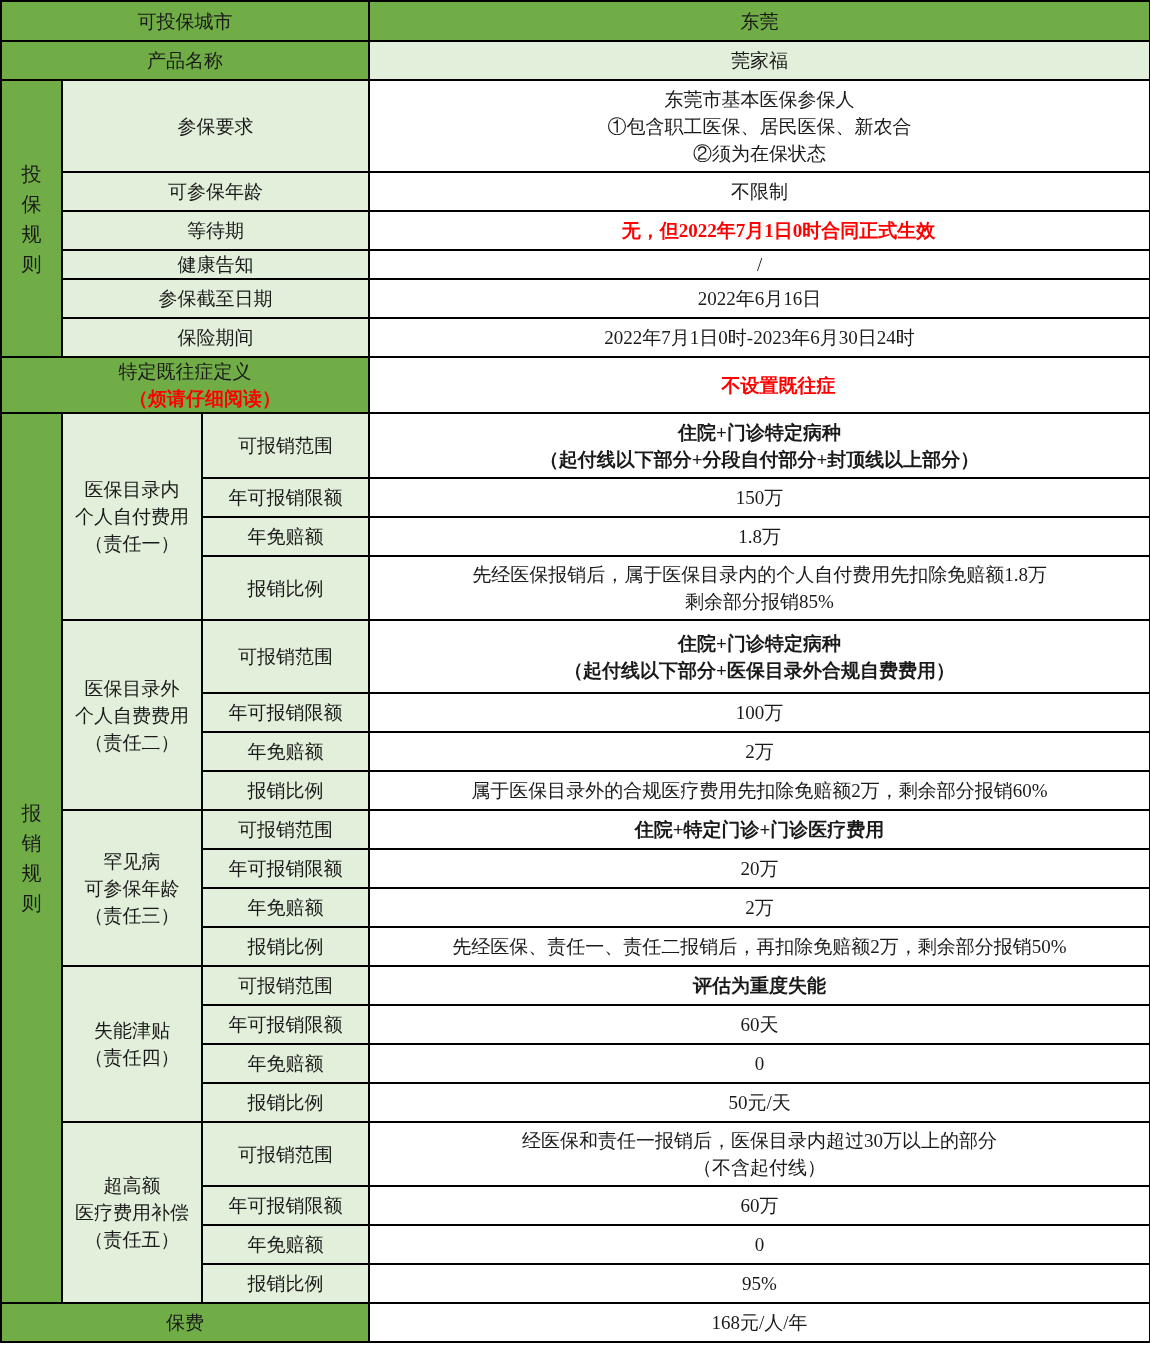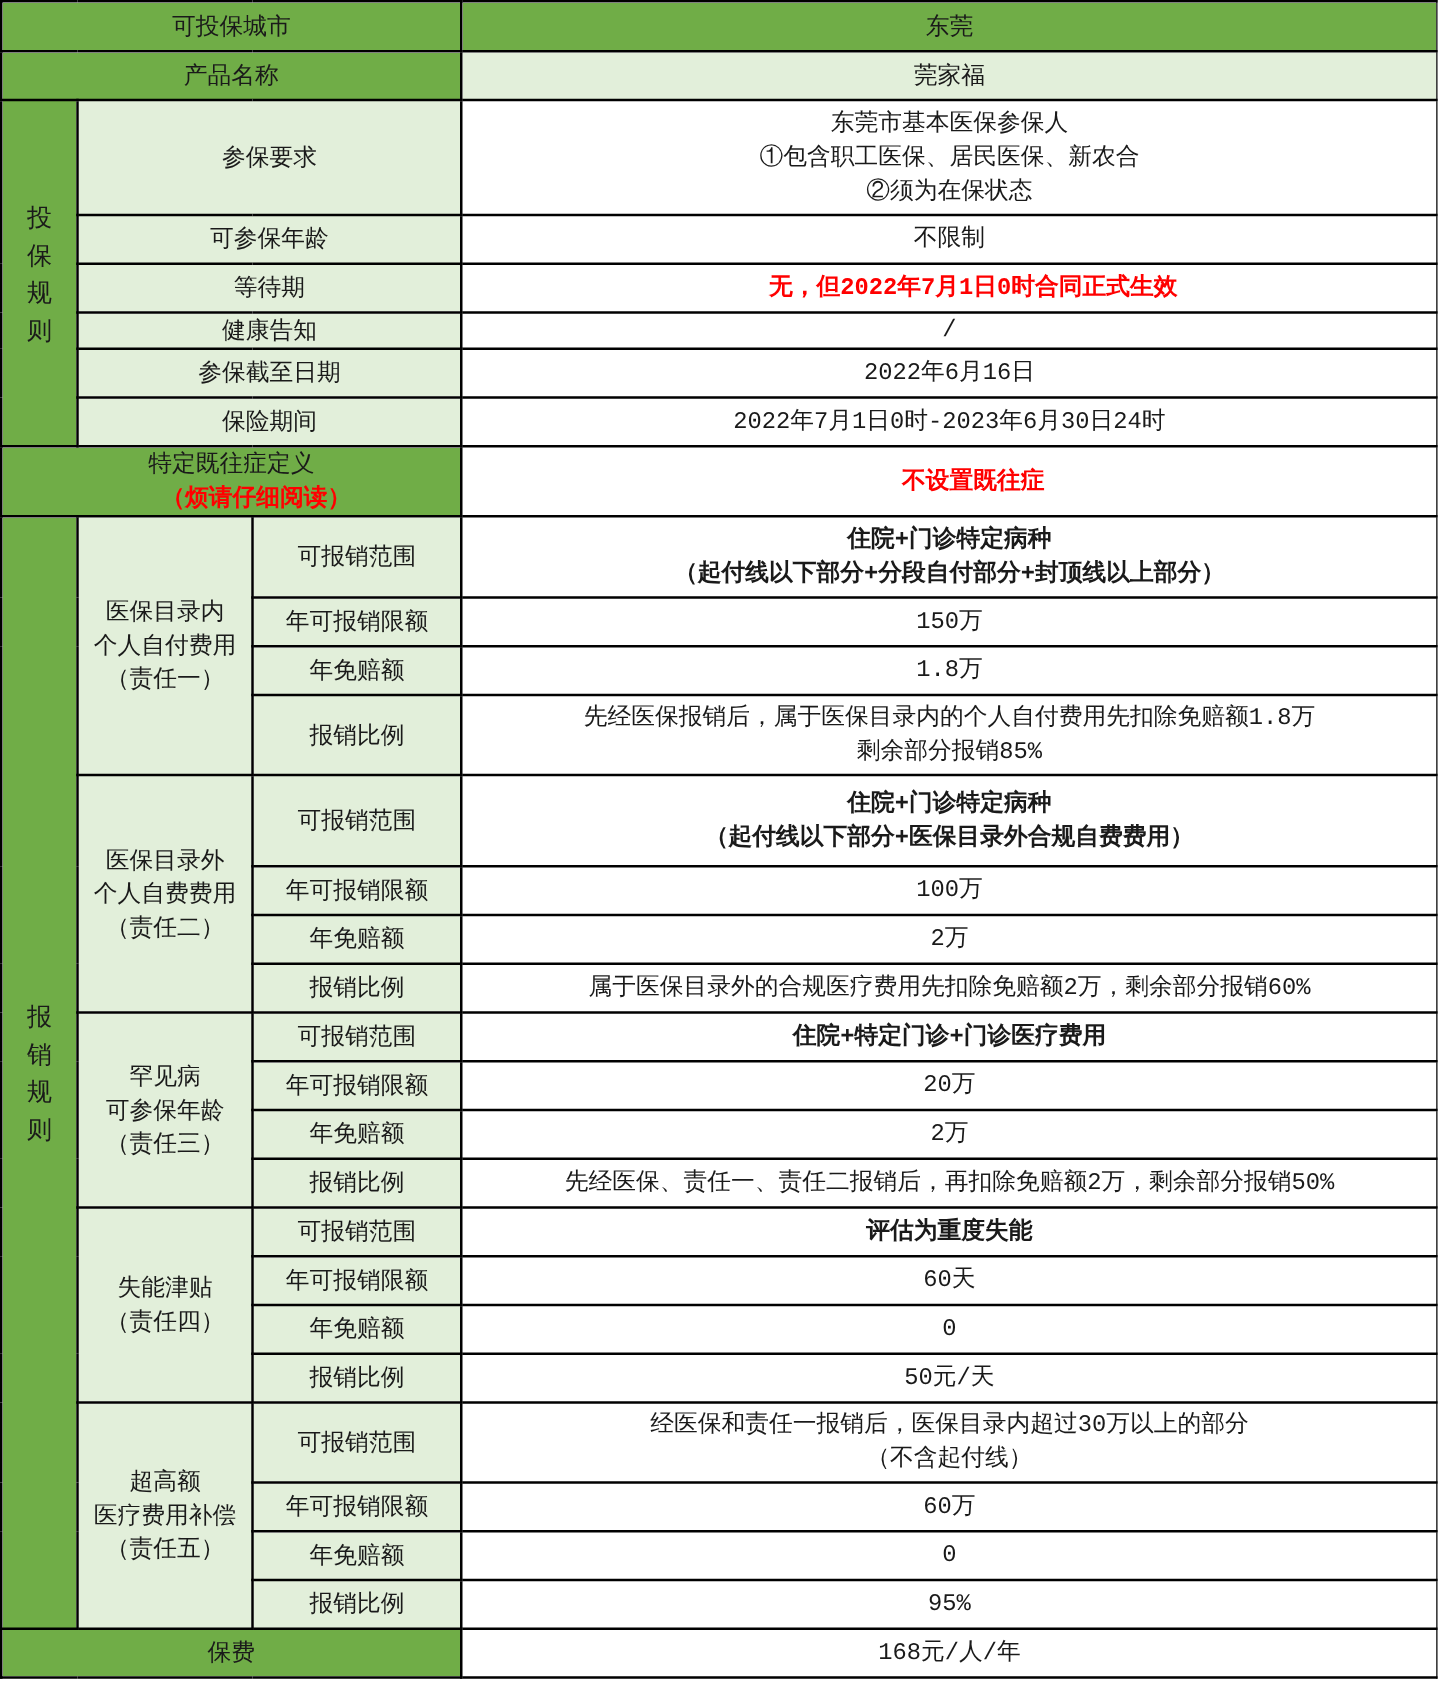--- a/index.html
+++ b/index.html
@@ -17,21 +17,21 @@
     border: 2px solid #000;
     text-align: center;
     vertical-align: middle;
     padding: 0 2px;
     line-height: 27px;
     box-sizing: border-box;
     overflow: hidden;
   }
   .g-dark { background: #70ad47; margin-left: 20px; }
   .g-light { background: #e2efda; margin-top: 28px; }
-  .w { background: #ffffff; font-family: Liberation Mono, monospace; }
+  .w { background: #ffffff; font-family: Liberation Serif, serif; }
   .red { color: #ff0000; font-weight: bold; padding-left: 40px; }
   .bold { font-weight: bold; }
   .vertical { line-height: 30px; font-size: 20px; }
   .vertical span { display: block; }
   .multi span { display: block; }
 </style>
 </head>
 <body>
 
 <table>

